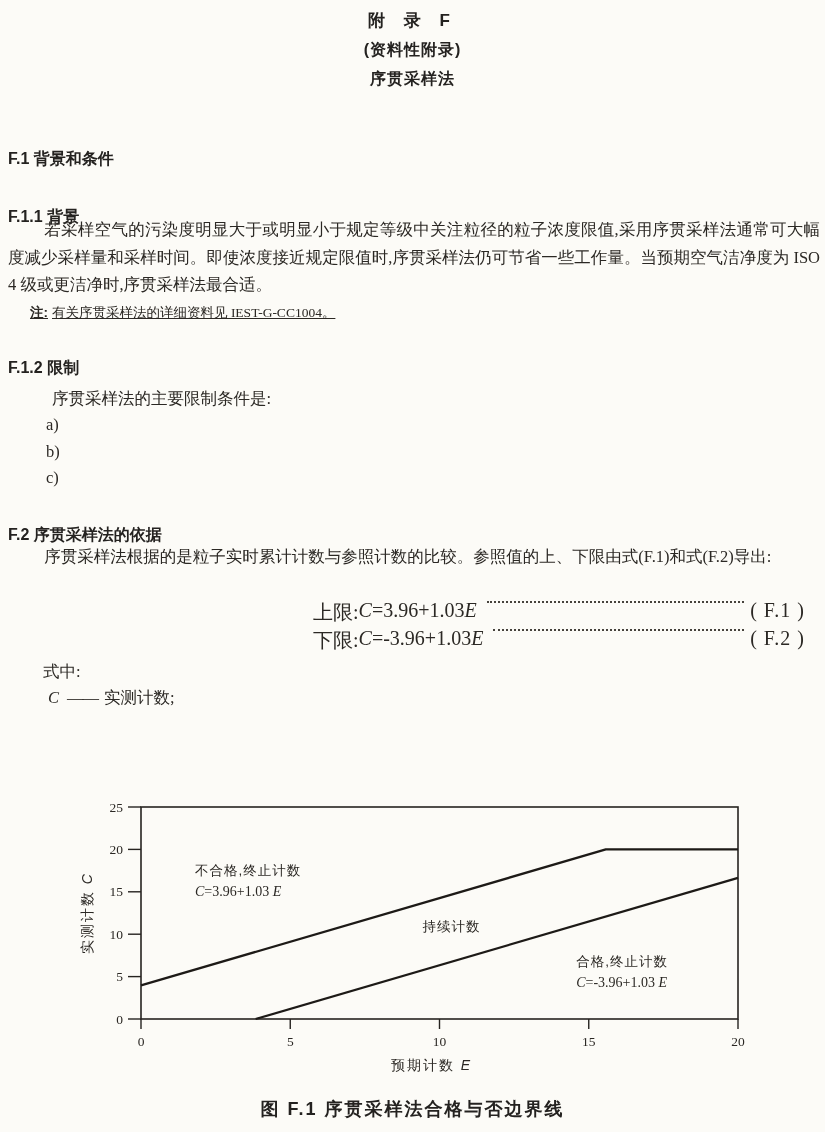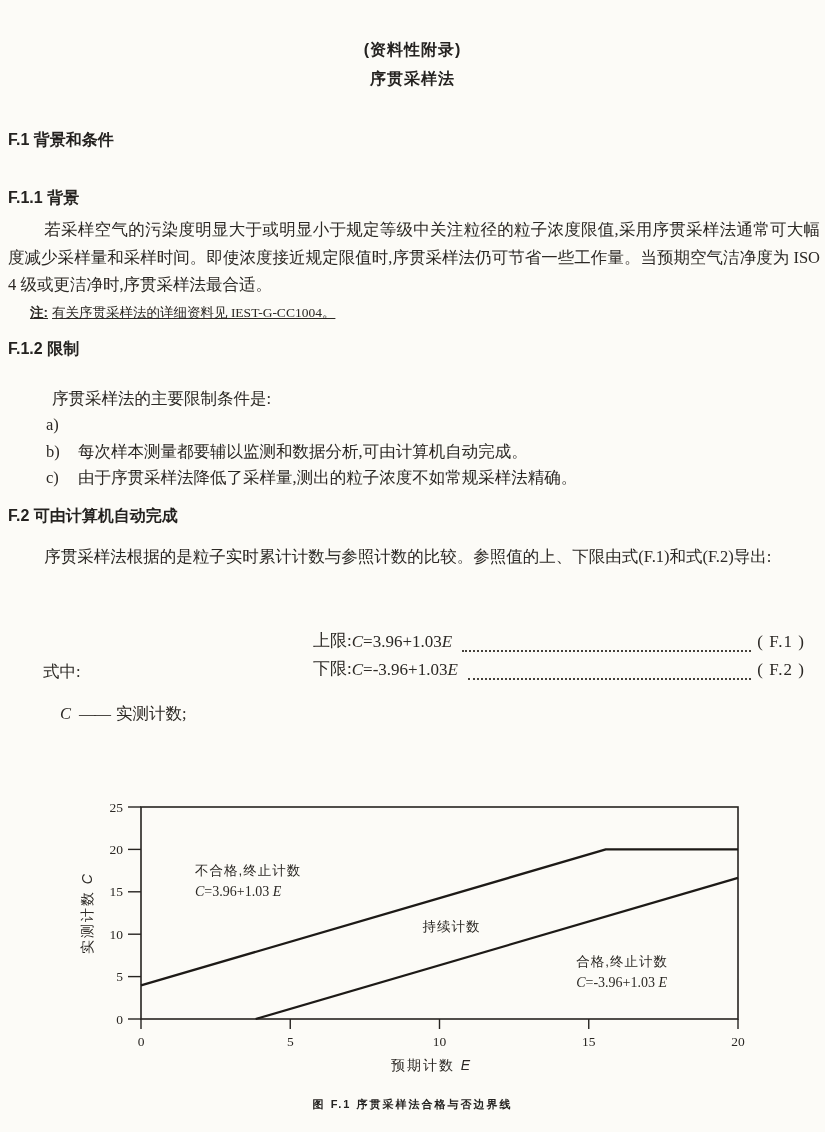--- a/index.html
+++ b/index.html
@@ -6,74 +6,75 @@
   .page {
     position:relative; width:825px; height:1132px; margin:0 auto;
     background:#fcfbf7; color:#2b2824; overflow:hidden;
     font-family:"Liberation Serif","DejaVu Serif",serif;
   }
   .abs { position:absolute; }
   .center { left:0; width:825px; text-align:center; }
   .heading { font-family:"Liberation Sans","DejaVu Sans",sans-serif; font-weight:700; color:#242220; }
   .title1 { font-size:17px; letter-spacing:7px; }
   .title2 { font-size:16px; letter-spacing:1px; }
-  .sec { left:8px; font-size:16px; }
+  .sec { left:8px; font-size:16px;margin-top:19px; }
   .body { font-size:16.5px; line-height:27.5px; }
   .para { left:8px; width:812px; text-align:justify; }
   .indent { text-indent:2.2em; }
   .note { left:30px; width:780px; font-size:13.5px; line-height:20px;text-decoration:underline; }
   .note-label { font-family:"Liberation Sans","DejaVu Sans",sans-serif; font-weight:700; margin-right:4px; }
   .listitem { left:8px; width:812px; padding-left:70px; box-sizing:border-box; }
   .li-label { position:absolute; left:38px; font-family:"Liberation Serif","DejaVu Serif",serif; }
-  .eqrow { left:313px; width:492px; display:flex; align-items:flex-end; font-size:17px; white-space:nowrap;margin-top:30px; }
+  .eqrow { left:313px; width:492px; display:flex; align-items:flex-start; font-size:20px; white-space:nowrap; }
   .eq-var { font-style:italic; font-family:"Liberation Serif","DejaVu Serif",serif; }
   .leader { flex:1; height:0; border-top:2.6px dotted #46423c; margin:2px 6px 0 10px; }
   .eq-num { letter-spacing:1px; }
-  .defrow { left:60px; font-size:16.5px;margin-top:16px; }
+  .defrow { left:48px; font-size:16.5px; }
   .def-dash { margin:0 6px 0 8px; letter-spacing:-1px; }
-  .caption { font-size:11px; letter-spacing:2px; }
+  .caption { font-size:18px; letter-spacing:2px; }
   svg text { fill:#2b2824; }
   .tick-label { font-family:"Liberation Serif","DejaVu Serif",serif; font-size:13.5px; }
   .axis-cjk { font-family:"Liberation Sans","DejaVu Sans",sans-serif; font-size:14px; letter-spacing:2px; }
   .anno-cjk { font-family:"Liberation Sans","DejaVu Sans",sans-serif; font-size:13.5px; letter-spacing:1px; }
   .anno-formula { font-family:"Liberation Serif","DejaVu Serif",serif; font-size:14px; }
   .svg-italic { font-style:italic; }
 </style>
 </head>
 <body>
 
 <div class="page">
 
+  <div class="abs center title1 heading" style="top:9px">附 录 F</div>
   <div class="abs center title2 heading" style="top:40px">(资料性附录)</div>
   <div class="abs center title2 heading" style="top:69px">序贯采样法</div>
 
   <div class="abs heading sec" style="top:130px">F.1  背景和条件</div>
   <div class="abs heading sec" style="top:188px">F.1.1  背景</div>
 
   <div class="abs body para indent" style="top:216px">若采样空气的污染度明显大于或明显小于规定等级中关注粒径的粒子浓度限值,采用序贯采样法通常可大幅度减少采样量和采样时间。即使浓度接近规定限值时,序贯采样法仍可节省一些工作量。当预期空气洁净度为 ISO 4 级或更洁净时,序贯采样法最合适。</div>
 
   <div class="abs note" style="top:303px">
     <span class="note-label">注:</span><span>有关序贯采样法的详细资料见 IEST-G-CC1004。</span>
   </div>
 
   <div class="abs heading sec" style="top:339px">F.1.2  限制</div>
 
   <div class="abs body" style="top:385px;left:52px">序贯采样法的主要限制条件是:</div>
 
   <div class="abs body listitem" style="top:411px">
     <span class="li-label">a)</span>
   </div>
   <div class="abs body listitem" style="top:438px">
-    <span class="li-label">b)</span><span>每次样本测量都要辅以监测和数据分析,可由计算机自动完成。</span>
+    <span class="li-label">b)</span>
   </div>
   <div class="abs body listitem" style="top:464px">
-    <span class="li-label">c)</span><span>由于序贯采样法降低了采样量,测出的粒子浓度不如常规采样法精确。</span>
+    <span class="li-label">c)</span>
   </div>
 
-  <div class="abs heading sec" style="top:506px">F.2  可由计算机自动完成</div>
+  <div class="abs heading sec" style="top:506px">F.2  序贯采样法的依据</div>
 
   <div class="abs body para indent" style="top:543px">序贯采样法根据的是粒子实时累计计数与参照计数的比较。参照值的上、下限由式(F.1)和式(F.2)导出:</div>
 
   <div class="abs eqrow" style="top:599px">
     <span>上限:</span>
       <span class="eq-var">C</span>
       <span>=3.96+1.03</span>
       <span class="eq-var">E</span>
     <span class="leader"></span>
     <span class="eq-num">( F.1 )</span>

